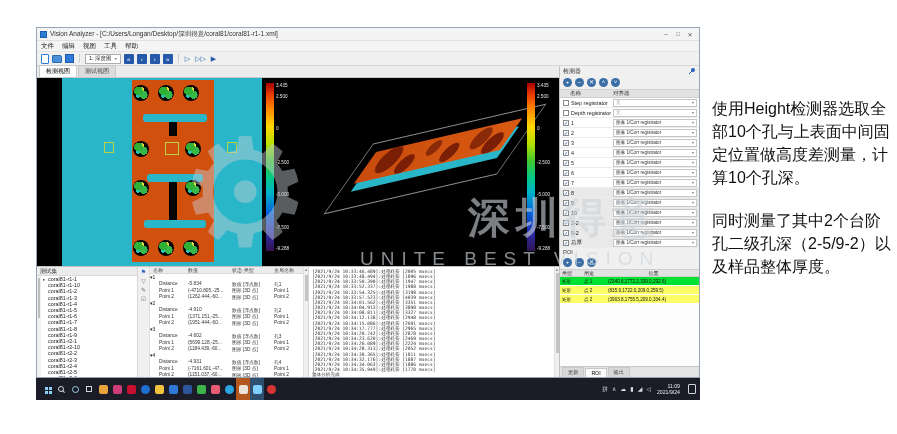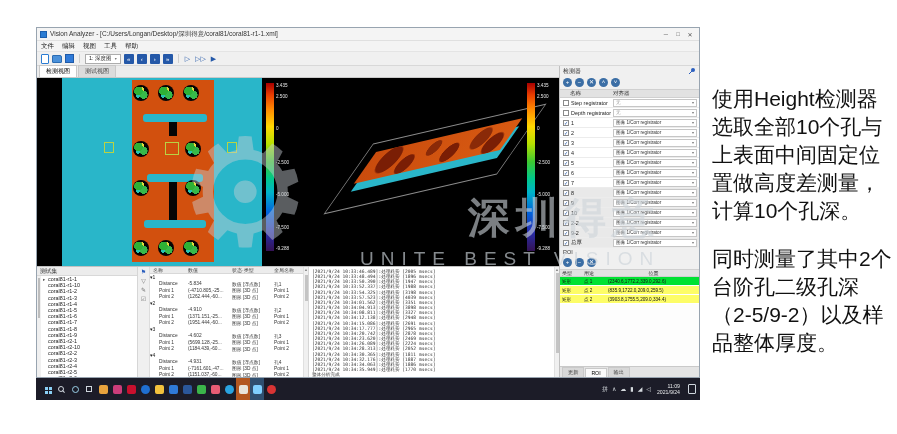--- a/index.html
+++ b/index.html
@@ -148,21 +148,21 @@
   .clock { text-align:right; color:#e8eaec; font-size:5.2px; line-height:6px; padding:0 2px; }
   .notif { width:8px; height:10px; border:1px solid #cfd6dd; border-radius:1px; margin-left:2px; }
 
   
   .watermark { position:absolute; left:0; top:0; width:897px; height:434px; pointer-events:none; z-index:40; }
   .wm-gear { position:absolute; left:178px; top:118px; font-size:150px; line-height:150px; color:#c7cfd6; opacity:0.45; }
   .wm-cn { position:absolute; left:468px; top:190px; font-size:42px; letter-spacing:6px; color:#cdd4da; opacity:0.6; font-weight:bold; }
   .wm-en { position:absolute; left:360px; top:248px; font-size:19px; letter-spacing:7px; color:#cdd4da; opacity:0.65; }
 
   
-  .annotation { position:absolute; left:712px; top:85px; width:182px; color:#111; font-size:21px; line-height:28px; z-index:60; }
+  .annotation { position:absolute; left:712px; top:97px; width:182px; color:#111; font-size:16px; line-height:23px; z-index:60; }
   .annotation p + p { margin-top:20px; }
 </style>
 </head>
 <body>
 
 <div class="canvas">
   <div class="screenshot">
 
     <div class="app-window">
 

